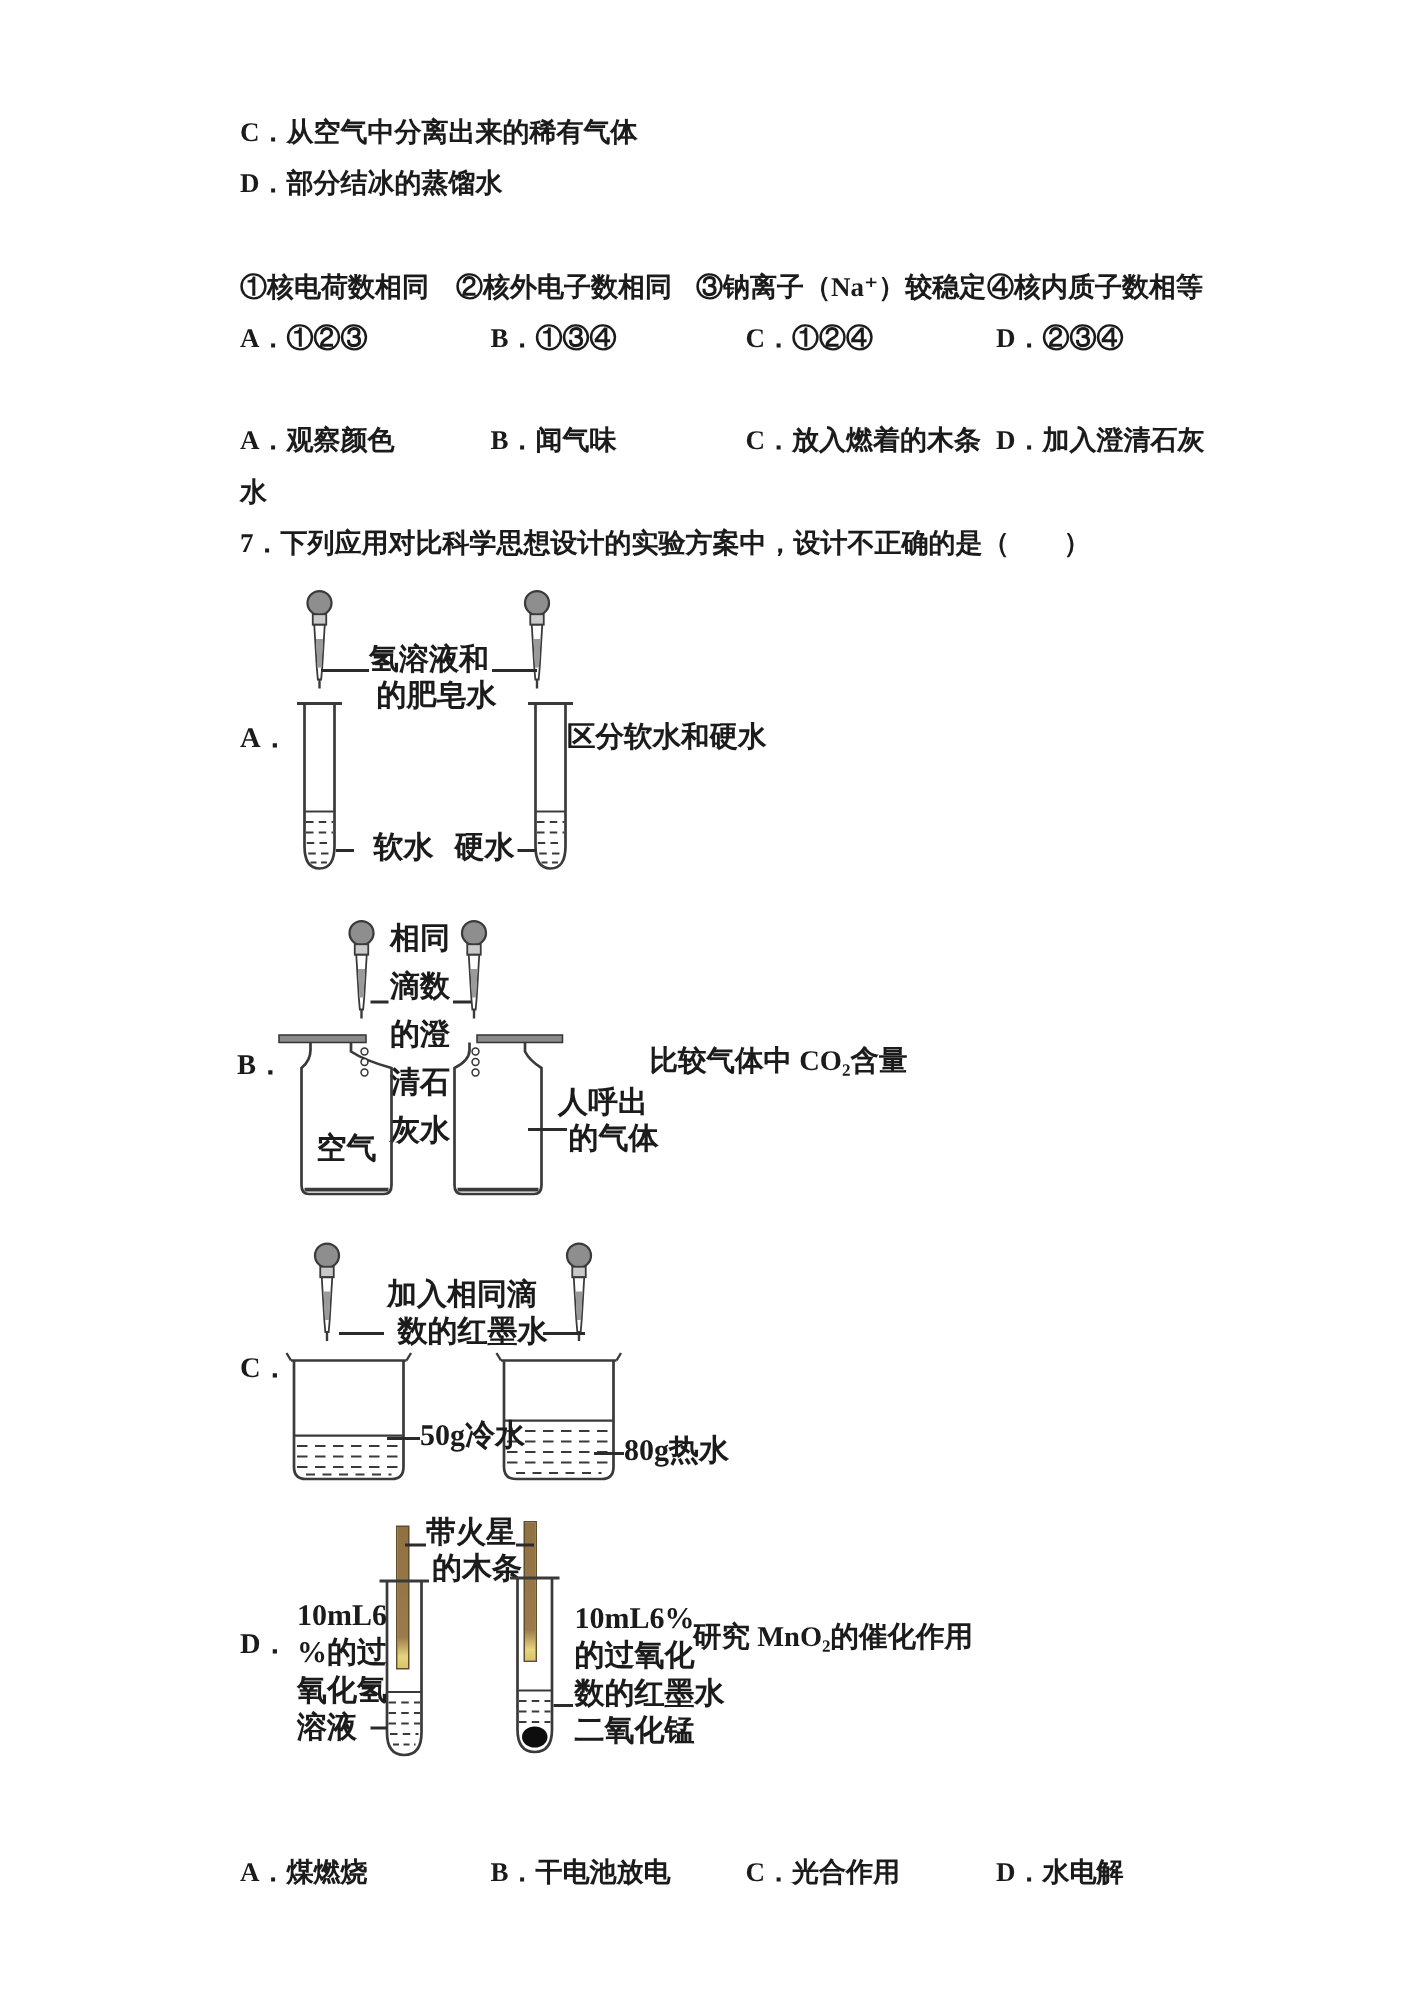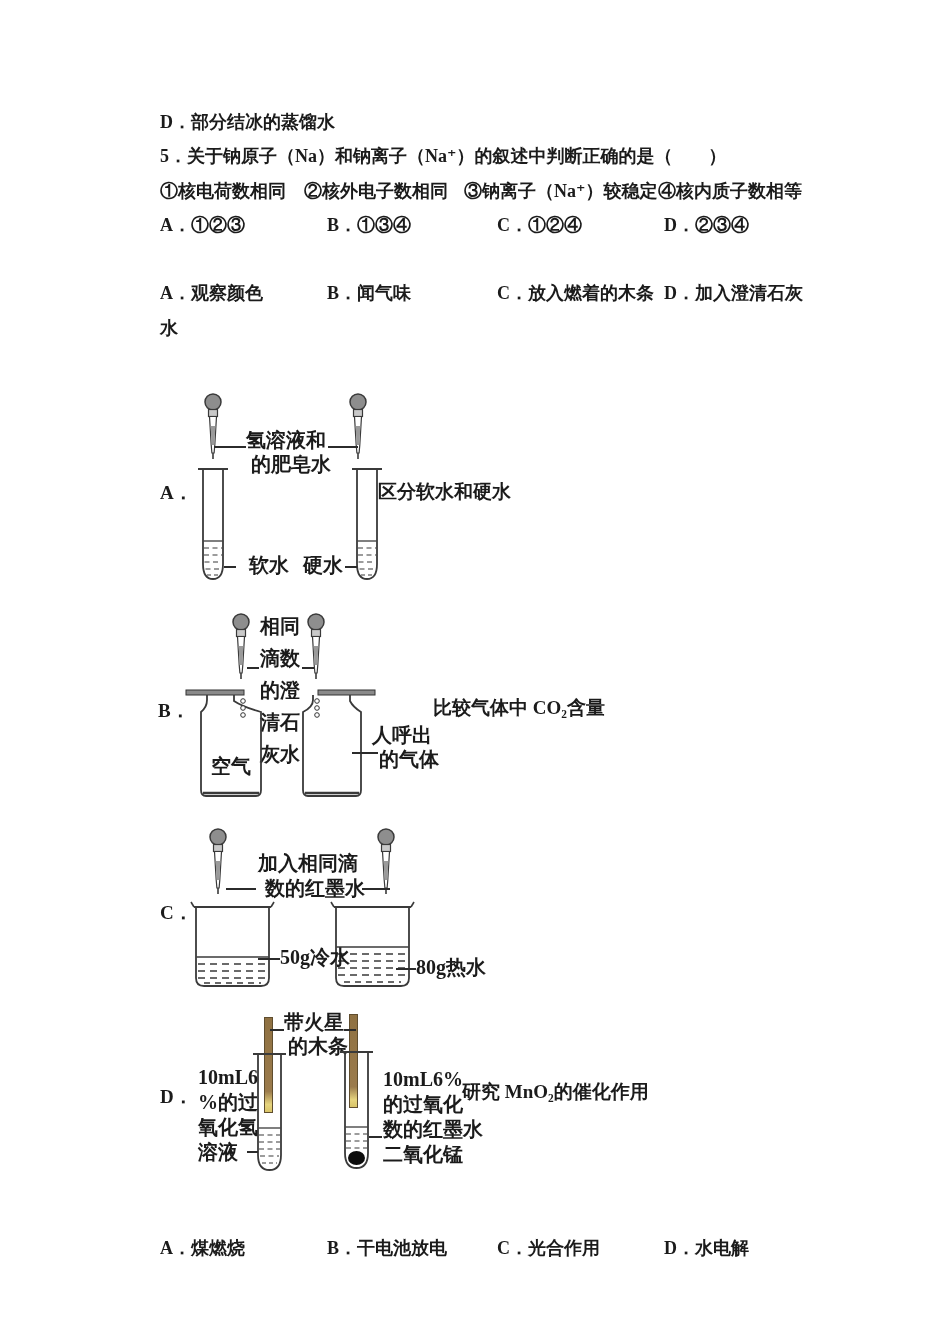--- a/index.html
+++ b/index.html
@@ -39,38 +39,39 @@
     </g>
     <g id="sym-tubeD">
       <line x1="3" y1="4" x2="36" y2="4" stroke="#3a3a3a" stroke-width="2"></line>
       <path d="M8,4 L8,105 Q8,120 19.5,120 Q31,120 31,105 L31,4" fill="none" stroke="#3a3a3a" stroke-width="1.8"></path>
     </g>
   </defs>
 </svg>
 
 <div class="page">
 
+  <div class="t f18" style="left:160px;top:78px">C．从空气中分离出来的稀有气体</div>
   <div class="t f18" style="left:160px;top:112px">D．部分结冰的蒸馏水</div>
 
-  <div class="t f18" style="left:160px;top:146px">5．关于钠原子（Na）和钠离子（Na⁺）的叙述中判断正确的是（　　）</div>
   <div class="t f18" style="left:160px;top:181px">①核电荷数相同</div>
   <div class="t f18" style="left:304px;top:181px">②核外电子数相同</div>
   <div class="t f18" style="left:464px;top:181px">③钠离子（Na⁺）较稳定</div>
   <div class="t f18" style="left:658px;top:181px">④核内质子数相等</div>
   <div class="t f18" style="left:160px;top:215px">A．①②③</div>
   <div class="t f18" style="left:327px;top:215px">B．①③④</div>
   <div class="t f18" style="left:497px;top:215px">C．①②④</div>
   <div class="t f18" style="left:664px;top:215px">D．②③④</div>
 
   <div class="t f18" style="left:160px;top:283px">A．观察颜色</div>
   <div class="t f18" style="left:327px;top:283px">B．闻气味</div>
   <div class="t f18" style="left:497px;top:283px">C．放入燃着的木条</div>
   <div class="t f18" style="left:664px;top:283px">D．加入澄清石灰</div>
   <div class="t f18" style="left:160px;top:318px">水</div>
 
+  <div class="t f18" style="left:160px;top:352px">7．下列应用对比科学思想设计的实验方案中，设计不正确的是（　　）</div>
 
   <svg class="abs" style="left:200px;top:393px" width="26" height="72">
       <use href="#sym-dropper"></use>
     </svg>
   <svg class="abs" style="left:345px;top:393px" width="26" height="72">
       <use href="#sym-dropper"></use>
     </svg>
   <div class="hl" style="left:214px;top:446px;width:32px"></div>
   <div class="hl" style="left:328px;top:446px;width:30px"></div>
   <div class="t f20" style="left:246px;top:429px">氢溶液和</div>

